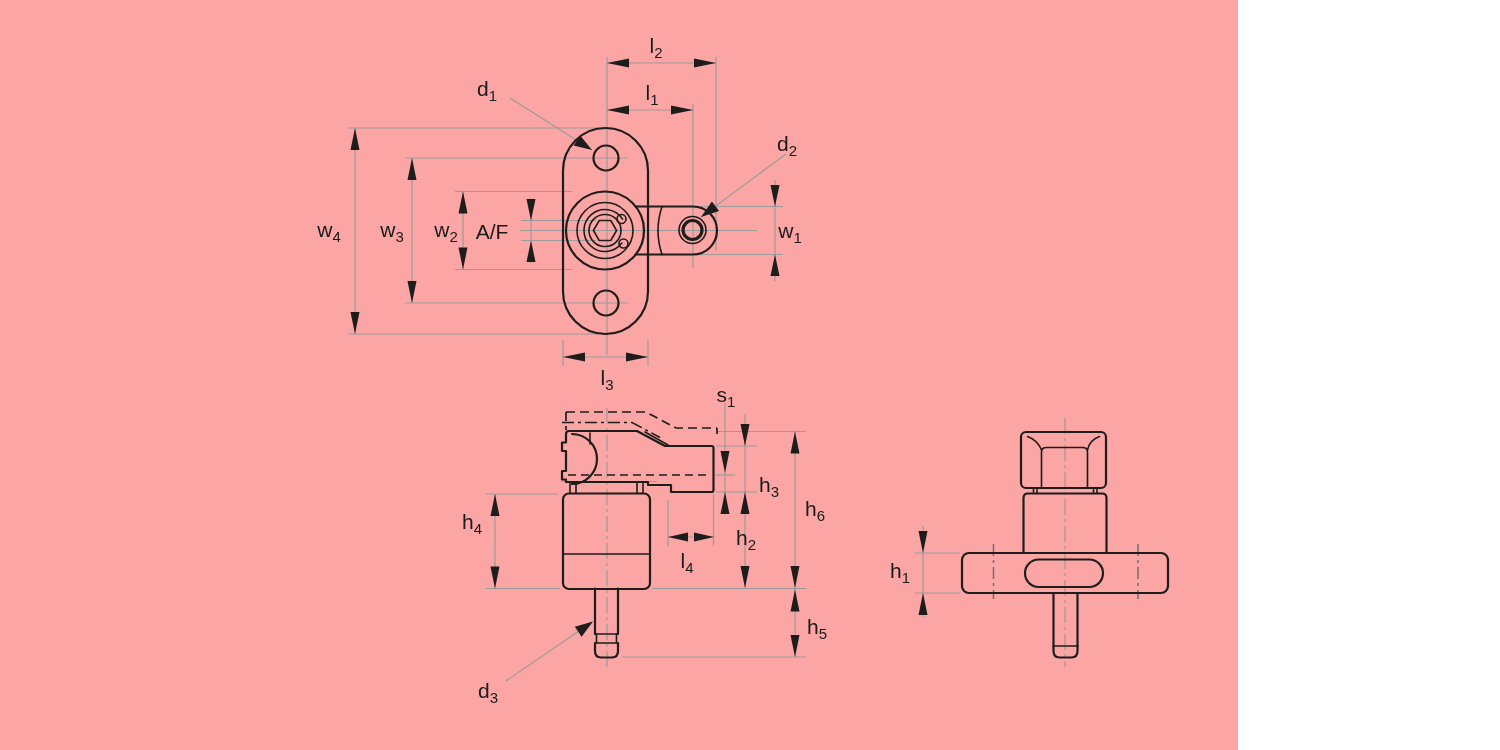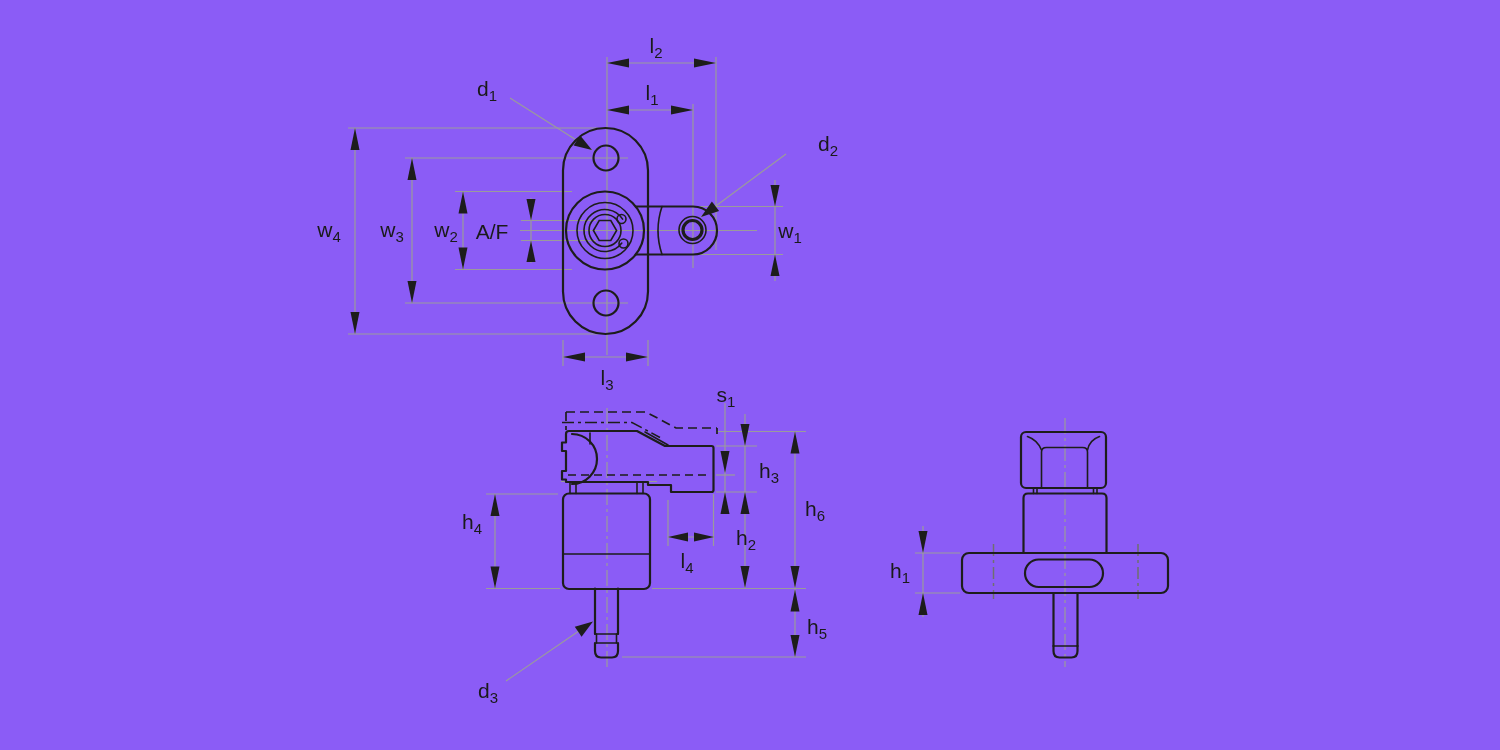--- a/index.html
+++ b/index.html
@@ -1,16 +1,16 @@
 <!DOCTYPE html>
 <html><head>
 <meta charset="utf-8">
 <style>
   html,body{margin:0;padding:0;background:#ffffff;}
-  #canvas{position:relative;width:1500px;height:750px;background:#8b5cf6;overflow:hidden;
+  #canvas{position:relative;width:1238px;height:750px;background:#fca5a5;overflow:hidden;
           font-family:"Liberation Sans",sans-serif;text-decoration:underline;}
   #drawing-svg{position:absolute;left:0;top:0;}
   .dim-label{position:absolute;transform:translate(-50%,-50%);font-size:21px;color:#1a1a1a;
              white-space:nowrap;line-height:1;}
   .dim-label sub{font-size:15px;line-height:0;}
   
   .part{stroke:#1d1d1b;stroke-width:2.2;fill:none;stroke-linejoin:round;stroke-linecap:round;}
   .part-thin{stroke:#1d1d1b;stroke-width:1.6;fill:none;stroke-linecap:round;}
   .hidden-line{stroke:#1d1d1b;stroke-width:1.7;fill:none;stroke-dasharray:8 5;}
   .alt-pos{stroke:#1d1d1b;stroke-width:1.7;fill:none;stroke-dasharray:9 5;}
@@ -197,29 +197,29 @@
     <g>
       <polygon class="arrow" points="923,553 918.5,531 927.5,531"></polygon>
       <polygon class="arrow" points="923,593 918.5,615 927.5,615"></polygon>
     </g>
   </g>
 </svg>
 
 <div class="dim-label" style="left:656px;top:45px"><span>l</span><sub>2</sub></div>
 <div class="dim-label" style="left:652px;top:92px"><span>l</span><sub>1</sub></div>
 <div class="dim-label" style="left:487px;top:88px"><span>d</span><sub>1</sub></div>
-<div class="dim-label" style="left:828px;top:143px"><span>d</span><sub>2</sub></div>
+<div class="dim-label" style="left:787px;top:143px"><span>d</span><sub>2</sub></div>
 <div class="dim-label" style="left:329px;top:229px"><span>w</span><sub>4</sub></div>
 <div class="dim-label" style="left:392px;top:229px"><span>w</span><sub>3</sub></div>
 <div class="dim-label" style="left:446px;top:229px"><span>w</span><sub>2</sub></div>
 <div class="dim-label" style="left:492px;top:231px"><span>A/F</span><sub></sub></div>
 <div class="dim-label" style="left:790px;top:230px"><span>w</span><sub>1</sub></div>
 <div class="dim-label" style="left:607px;top:377px"><span>l</span><sub>3</sub></div>
 <div class="dim-label" style="left:726px;top:394px"><span>s</span><sub>1</sub></div>
-<div class="dim-label" style="left:769px;top:470px"><span>h</span><sub>3</sub></div>
+<div class="dim-label" style="left:769px;top:484px"><span>h</span><sub>3</sub></div>
 <div class="dim-label" style="left:815px;top:508px"><span>h</span><sub>6</sub></div>
 <div class="dim-label" style="left:746px;top:537px"><span>h</span><sub>2</sub></div>
 <div class="dim-label" style="left:472px;top:521px"><span>h</span><sub>4</sub></div>
 <div class="dim-label" style="left:687px;top:560px"><span>l</span><sub>4</sub></div>
 <div class="dim-label" style="left:817px;top:626px"><span>h</span><sub>5</sub></div>
 <div class="dim-label" style="left:488px;top:690px"><span>d</span><sub>3</sub></div>
 <div class="dim-label" style="left:900px;top:570px"><span>h</span><sub>1</sub></div>
 
 </div>
 

